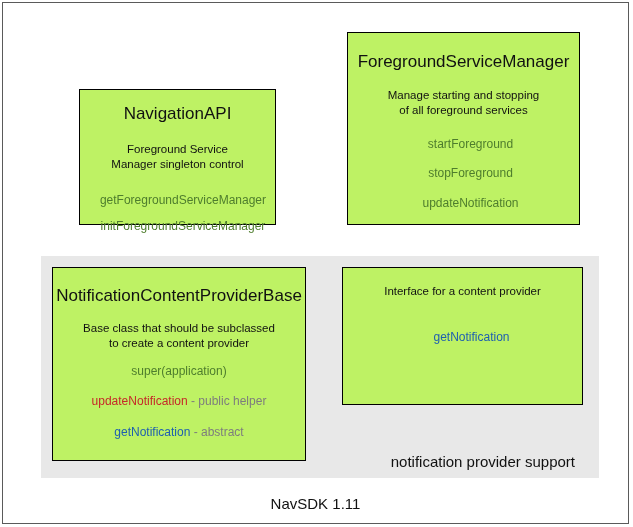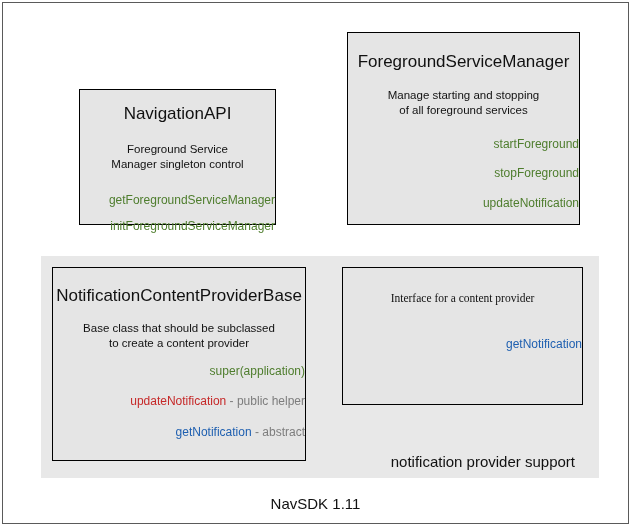--- a/index.html
+++ b/index.html
@@ -39,38 +39,38 @@
   .group-label {
     position: absolute;
     right: 24px;
     bottom: 8px;
     font-size: 15px;
     color: #111111;
     white-space: nowrap;
   }
   .uml-box {
     position: absolute;
-    background: #e5e5e5;
+    background: #bef264;
     border: 1.6px solid #000000;
     box-sizing: border-box;
     text-align: center;
   }
   .box-title {
     font-size: 17px;
     color: #111111;
     line-height: 1.1;
     white-space: nowrap;
   }
   .box-desc {
     font-size: 11.5px;
     color: #111111;
     line-height: 1.35;
   }
   .members {
-    text-align: right;
+    text-align: center;
   }
   .member {
     font-size: 12px;
     line-height: 1.2;
     white-space: nowrap;
   }
   .m-green { color: #4e7d2d; }
   .m-red   { color: #c62828; }
   .m-blue  { color: #1e5fb0; }
   .m-note  { color: #7d7d7d; }
@@ -97,21 +97,21 @@
   }
   #box-notification-content-provider-base .box-title { margin-top: 19px; }
   #box-notification-content-provider-base .box-desc  { margin-top: 15px; }
   #box-notification-content-provider-base .members   { margin-top: 12px; }
   #box-notification-content-provider-base .member    { margin-bottom: 16px; }
 
   #box-notification-content-provider {
     left: 339px; top: 264px; width: 241px; height: 138px;
   }
   #box-notification-content-provider .box-title { margin-top: 21px; }
-  #box-notification-content-provider .box-desc  { margin-top: 23px; font-family: Liberation Serif, serif; }
+  #box-notification-content-provider .box-desc  { margin-top: 16px; }
   #box-notification-content-provider .members   { margin-top: 30px; padding-left: 18px; }
   #box-notification-content-provider .member    { margin-bottom: 10px; }
 
   .footer-label {
     position: absolute;
     left: 0;
     right: 0;
     top: 492px;
     text-align: center;
     font-size: 15px;

